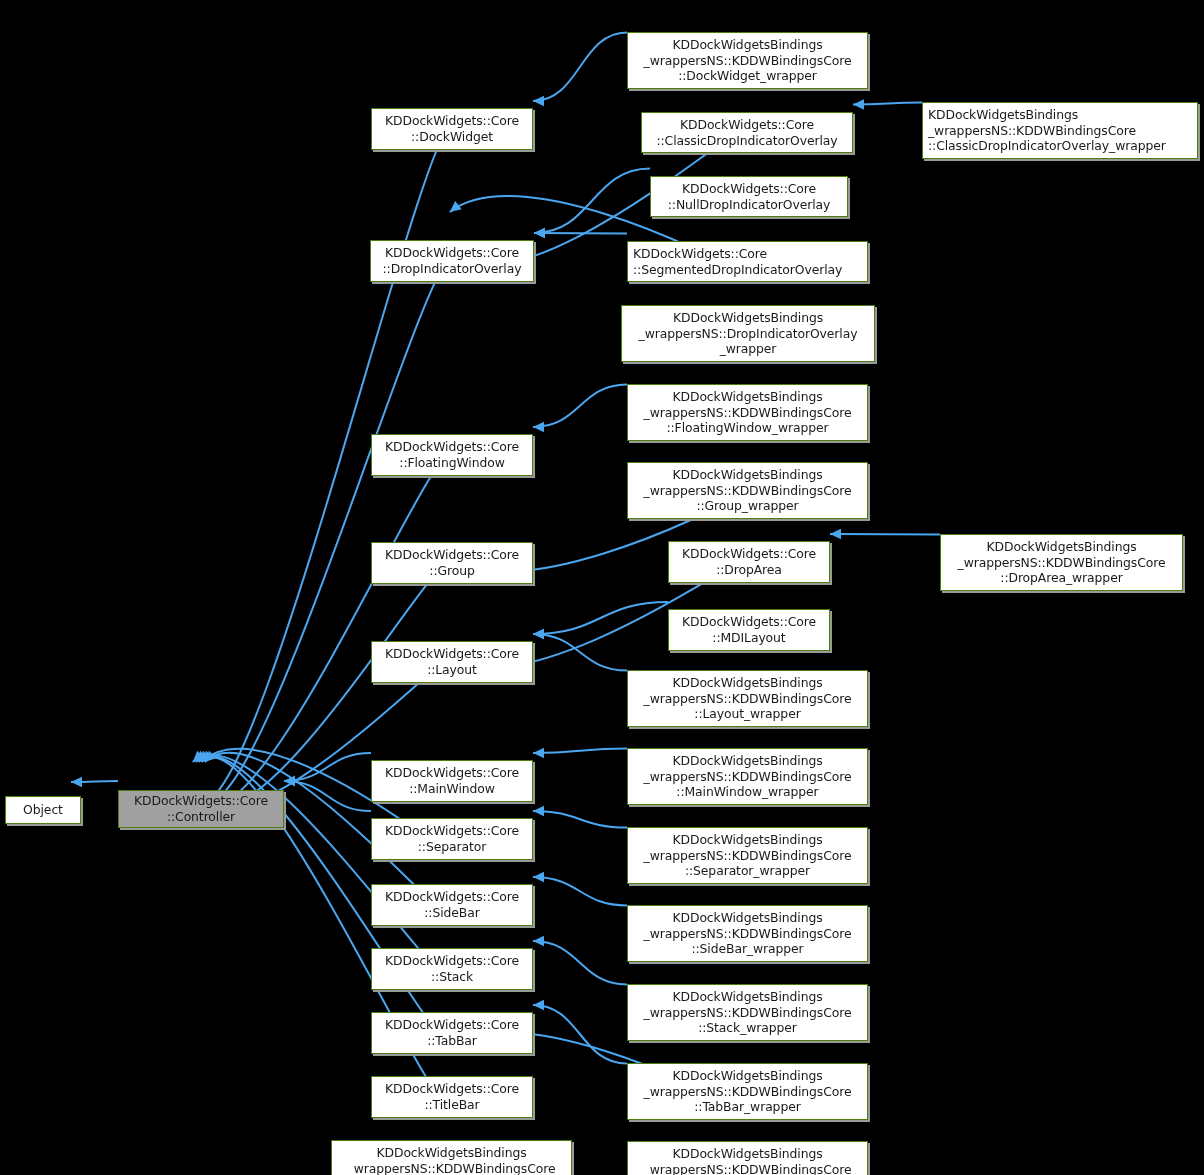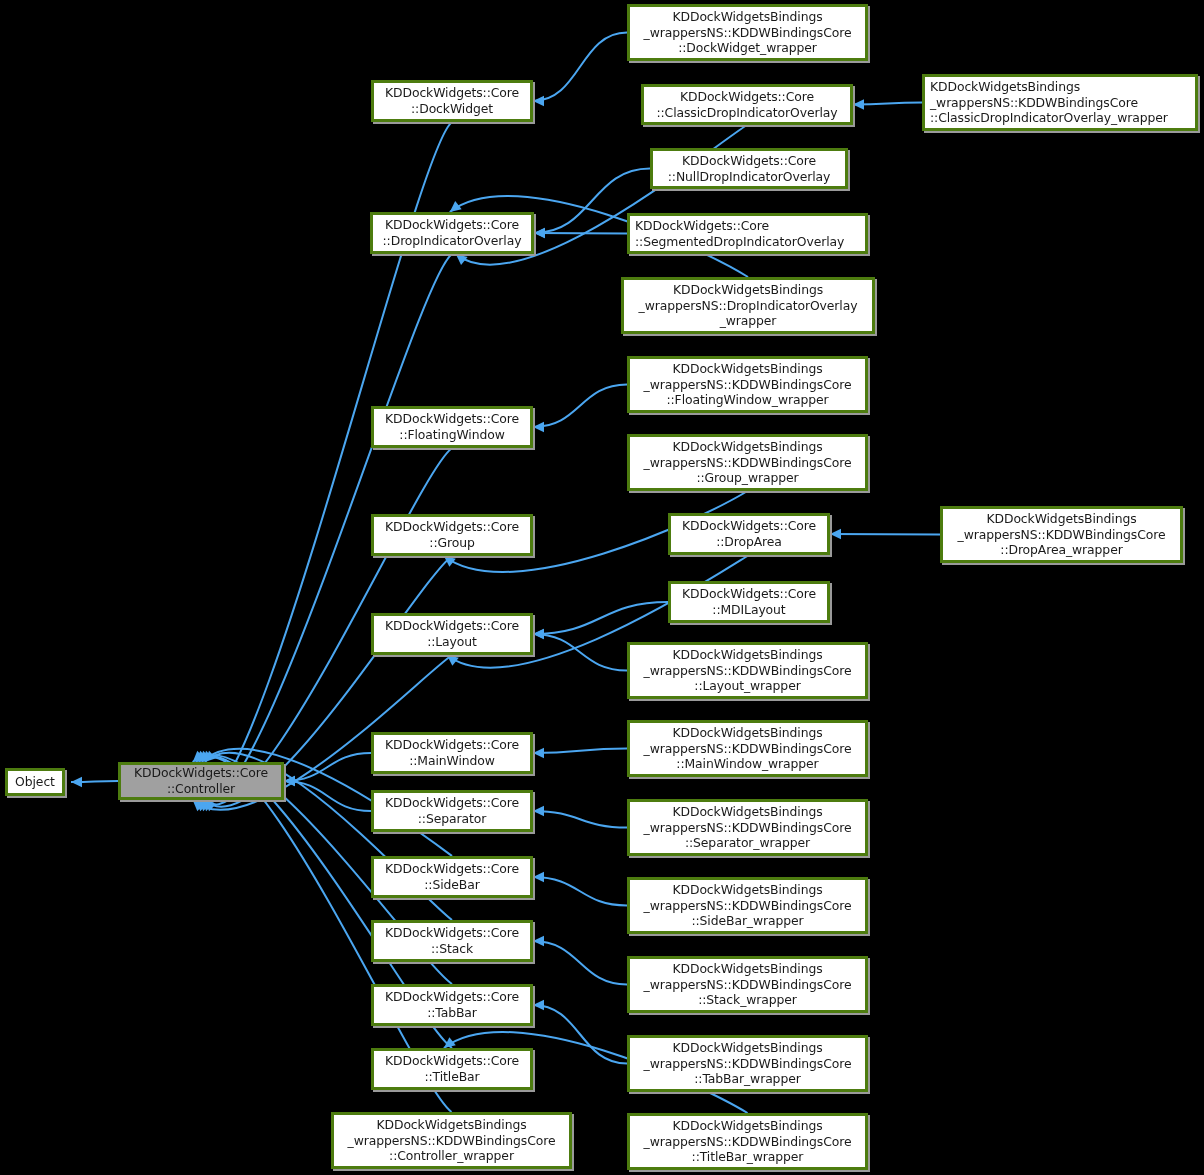--- a/index.html
+++ b/index.html
@@ -19,31 +19,32 @@
     position: absolute;
     left: 0;
     top: 0;
     width: 1204px;
     height: 1175px;
   }
   .node {
     position: absolute;
     box-sizing: border-box;
     background: #ffffff;
-    border: 3px solid #4d7c0f;
+    border: 1px solid #4d7c0f;
     box-shadow: 2px 2px 0 0 #9a9a9a;
     color: #1a1a1a;
     font-size: 12.4px;
     line-height: 15.6px;
     display: flex;
     align-items: center;
     justify-content: center;
     text-align: center;
     white-space: pre;
     letter-spacing: -0.1px;
+    margin-top: 28px;
   }
   .node.highlight {
     background: #a0a0a0;
   }
   .node.leftalign {
     justify-content: flex-start;
     text-align: left;
     padding-left: 5px;
   }
 </style>
@@ -109,21 +110,21 @@
       <path d="M627,905.5 C580,905.5 580,877 533,877" fill="none" stroke="#4ba6f0" stroke-width="2"></path>
       <polygon points="533,877 544,871.8 544,882.2" fill="#4ba6f0"></polygon>
       <path d="M627,984.5 C580,984.5 580,941 533,941" fill="none" stroke="#4ba6f0" stroke-width="2"></path>
       <polygon points="533,941 544,935.8 544,946.2" fill="#4ba6f0"></polygon>
       <path d="M627,1063.5 C580,1063.5 580,1005 533,1005" fill="none" stroke="#4ba6f0" stroke-width="2"></path>
       <polygon points="533,1005 544,999.8 544,1010.2" fill="#4ba6f0"></polygon>
       <path d="M747.5,1113 C701.96,1085 510.692,996 443.9,1048" fill="none" stroke="#4ba6f0" stroke-width="2"></path>
       <polygon points="443.9,1048 449.38525245241027,1037.1394288578674 455.77411280119196,1045.3456742504793" fill="#4ba6f0"></polygon>
     </svg>
   <div id="nodes">
-      <div class="node" style="left: 5px; top: 768px; width: 60px; height: 28px;">Object</div>
+      <div class="node" style="left: 5px; top: 768px; width: 76px; height: 28px;">Object</div>
       <div class="node highlight" style="left: 118px; top: 762px; width: 166px; height: 38px;">KDDockWidgets::Core
 ::Controller</div>
       <div class="node" style="left: 371px; top: 80px; width: 162px; height: 42px;">KDDockWidgets::Core
 ::DockWidget</div>
       <div class="node" style="left: 370px; top: 212px; width: 164px; height: 42px;">KDDockWidgets::Core
 ::DropIndicatorOverlay</div>
       <div class="node" style="left: 371px; top: 406px; width: 162px; height: 42px;">KDDockWidgets::Core
 ::FloatingWindow</div>
       <div class="node" style="left: 371px; top: 514px; width: 162px; height: 42px;">KDDockWidgets::Core
 ::Group</div>

